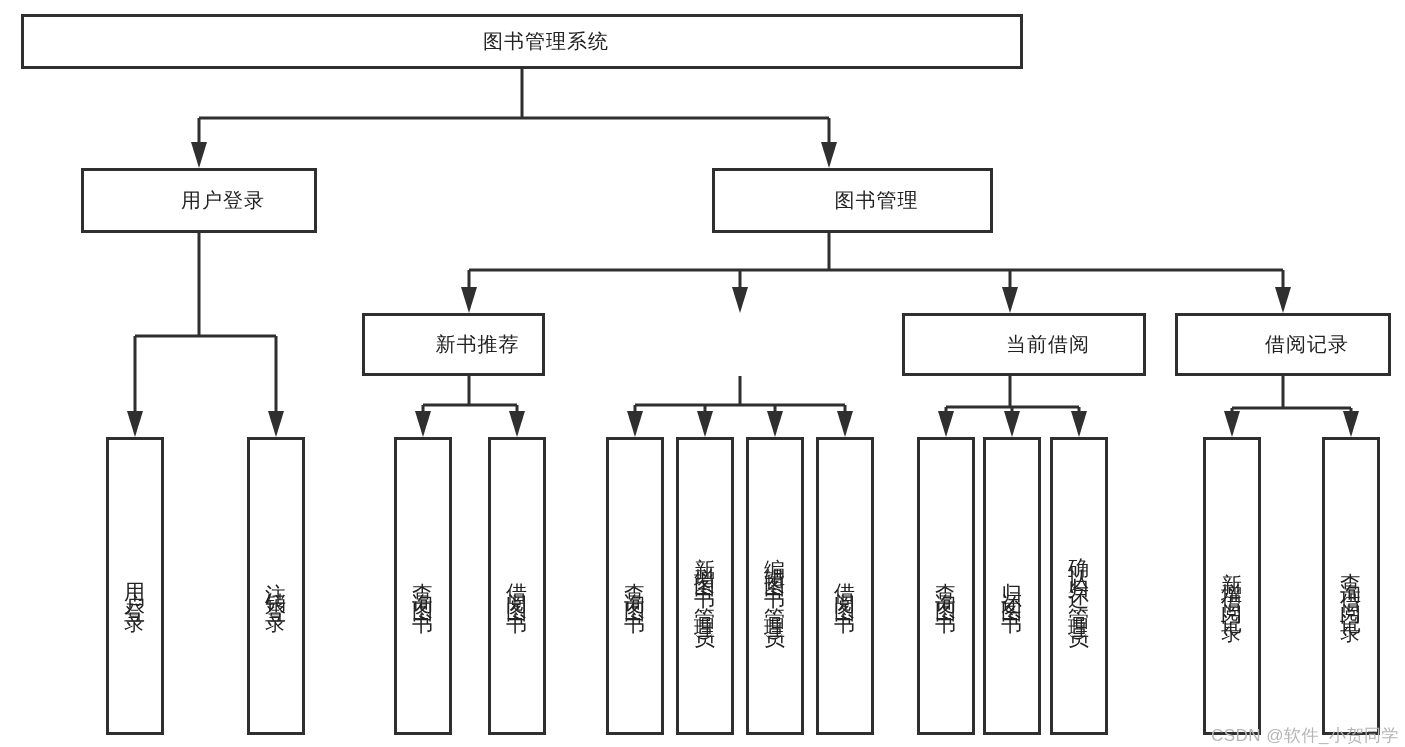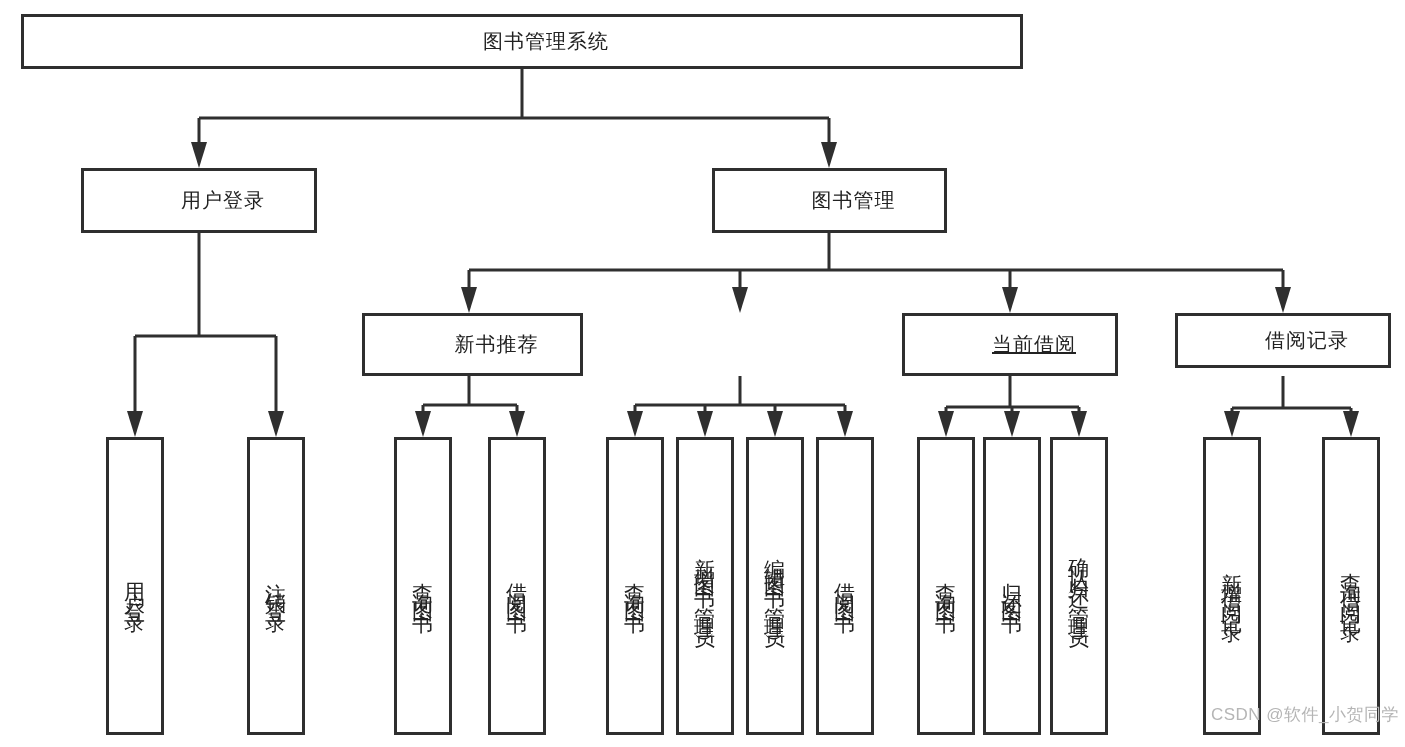--- a/index.html
+++ b/index.html
@@ -24,21 +24,21 @@
   .vbox span{
     writing-mode:vertical-rl;
     text-orientation:mixed;
     font-size:21px;
     letter-spacing:10px;
     line-height:1;
     white-space:nowrap;
   }
   .watermark{
     position:absolute;
-    right:6px;bottom:21px;
+    right:6px;bottom:0;
     font-size:17px;
     color:#b5b5b5;
     letter-spacing:0.5px;
     z-index:5;
   }
 </style>
 </head>
 <body>
 
 <div class="stage">
@@ -76,31 +76,31 @@
     </g>
   </svg>
 
   <div class="box hbox" style="left:21px;top:14px;width:1002px;height:55px;">
     <span>图书管理系统</span>
   </div>
 
   <div class="box hbox" style="left:81px;top:168px;width:236px;height:65px;">
     <span>用户登录</span>
   </div>
-  <div class="box hbox" style="left:712px;top:168px;width:235px;height:65px;">
+  <div class="box hbox" style="left:712px;top:168px;width:281px;height:65px;">
     <span>图书管理</span>
   </div>
 
-  <div class="box hbox" style="left:362px;top:313px;width:221px;height:63px;">
+  <div class="box hbox" style="left:362px;top:313px;width:183px;height:63px;">
     <span>新书推荐</span>
   </div>
-  <div class="box hbox" style="left:902px;top:313px;width:216px;height:63px;text-decoration:underline;">
+  <div class="box hbox" style="left:902px;top:313px;width:244px;height:63px;">
     <span>当前借阅</span>
   </div>
-  <div class="box hbox" style="left:1175px;top:313px;width:216px;height:55px;">
+  <div class="box hbox" style="left:1175px;top:313px;width:216px;height:63px;">
     <span>借阅记录</span>
   </div>
 
   <div class="box vbox" style="left:106px;top:437px;width:58px;height:298px;">
     <span>用户登录</span>
   </div>
   <div class="box vbox" style="left:247px;top:437px;width:58px;height:298px;">
     <span>注销登录</span>
   </div>
 

